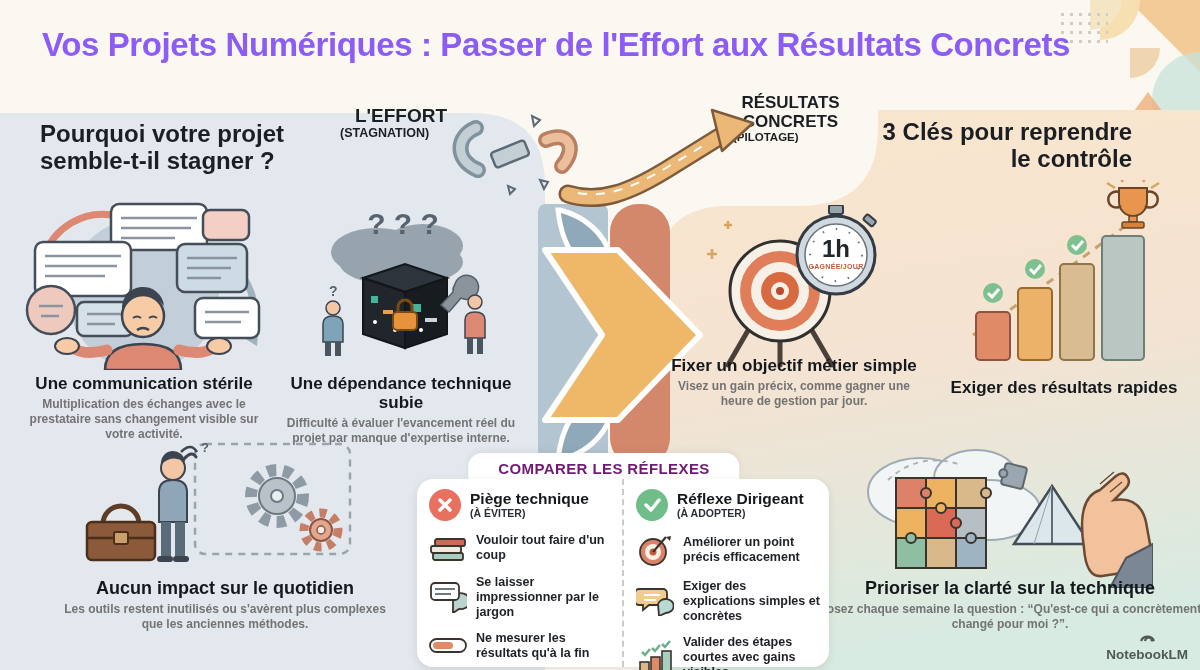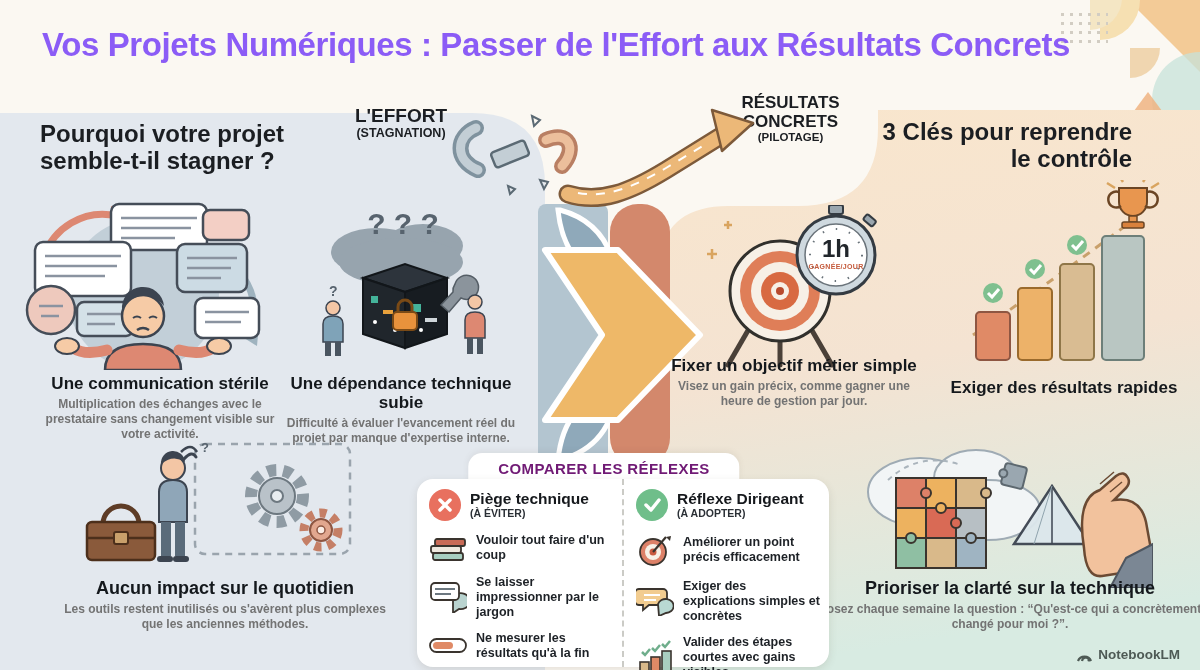--- a/index.html
+++ b/index.html
@@ -5,21 +5,21 @@
   html,body{margin:0;padding:0;}
   body{font-family:"Liberation Sans", sans-serif; background:#fbf8f2;}
   #canvas{position:relative;width:1200px;height:670px;overflow:hidden;background:#fbf8f2;}
   .abs{position:absolute;}
   .title{font-size:33px;font-weight:800;color:#8b5cf6;letter-spacing:-0.4px;white-space:nowrap;}
   .section-heading{font-size:24px;font-weight:800;color:#1b1e22;line-height:1.14;}
   .item-title{font-size:17px;font-weight:800;color:#14181c;text-align:center;line-height:1.12;}
   .item-title.big{font-size:18px;}
   .item-body{font-size:12px;font-weight:700;color:#737373;text-align:center;line-height:1.24;margin-top:4px;}
   .flow-label{font-size:19px;font-weight:800;color:#1b1e22;text-align:center;line-height:1.05;}
-  .flow-sub{font-size:12.5px;font-weight:800;color:#1b1e22;text-align:center;}
+  .flow-sub{font-size:12.5px;font-weight:800;color:#1b1e22;text-align:left;}
   .flow-label2{font-size:17px;font-weight:800;color:#1b1e22;text-align:center;line-height:1.1;}
   .dotgrid{width:50px;height:36px;background-image:radial-gradient(#d2cdc3 1.5px, rgba(0,0,0,0) 1.6px);background-size:9px 9px;}
   .cmp-card{background:#ffffff;border-radius:16px;box-shadow:0 3px 8px rgba(90,80,60,.14);}
   .cmp-tab{background:#ffffff;border-radius:14px 14px 0 0;padding:7px 30px 5px 30px;font-size:15px;font-weight:800;color:#701a75;letter-spacing:.4px;box-shadow:0 -2px 6px rgba(90,80,60,.08);white-space:nowrap;}
   .cmp-cols{display:flex;height:100%;}
   .cmp-col{flex:1;padding:10px 8px 6px 12px;}
   .cmp-col.right{border-left:2px dashed #cbcbc6;}
   .col-head{display:flex;align-items:center;gap:9px;margin-bottom:4px;}
   .col-titles{line-height:1.05;}
   .col-title{font-size:15.5px;font-weight:800;color:#15181c;}
@@ -135,21 +135,21 @@
       <path d="M108,120 q4,-3 8,0 M124,120 q4,-3 8,0" stroke="#3c4450" stroke-width="2" fill="none"></path>
       <path d="M112,132 q6,-4 12,0" stroke="#3c4450" stroke-width="2.5" fill="none"></path>
       <path d="M80,172 q0,-26 38,-26 q38,0 38,26 z" fill="#dd8872" stroke="#3c4450" stroke-width="2.5"></path>
       <path d="M82,152 q-22,6 -34,-2" stroke="#dd8872" stroke-width="11" stroke-linecap="round" fill="none"></path>
       <path d="M154,152 q22,6 34,-2" stroke="#dd8872" stroke-width="11" stroke-linecap="round" fill="none"></path>
       <ellipse cx="42" cy="148" rx="12" ry="8" fill="#f6cba6" stroke="#3c4450" stroke-width="2"></ellipse>
       <ellipse cx="194" cy="148" rx="12" ry="8" fill="#f6cba6" stroke="#3c4450" stroke-width="2"></ellipse>
     </g>
   </svg>
 
-  <div class="abs" style="left:34px;top:374px;width:252px;">
+  <div class="abs" style="left:18px;top:374px;width:252px;">
     <div class="item-title">Une communication stérile</div>
     <div class="item-body">Multiplication des échanges avec le prestataire sans changement visible sur votre activité.</div>
   </div>
 
   <svg class="abs" style="left:305px;top:200px;" width="200" height="168">
     <ellipse cx="72" cy="52" rx="46" ry="24" fill="#97a4ae"></ellipse>
     <ellipse cx="118" cy="46" rx="40" ry="22" fill="#97a4ae"></ellipse>
     <ellipse cx="96" cy="62" rx="62" ry="24" fill="#97a4ae"></ellipse>
     <text x="98" y="34" text-anchor="middle" font-size="30" font-weight="bold" fill="#57636e">? ? ?</text>
     <g>
@@ -403,21 +403,21 @@
               <rect x="15" y="17" width="9" height="16" fill="#e08a66"></rect>
               <rect x="26" y="11" width="9" height="22" fill="#a8cec0"></rect>
             </g>
           </svg>
           <div class="cmp-row-label">Valider des étapes courtes avec gains visibles</div>
         </div>
       </div>
     </div>
   </div>
 
-  <div class="abs watermark" style="right:20px;bottom:8px;">
+  <div class="abs watermark" style="right:12px;bottom:8px;flex-direction:column;">
     <svg width="17" height="14">
       <path d="M2,13 a7,7 0 0 1 13,0" fill="none" stroke="#4e5a55" stroke-width="2.2"></path>
       <path d="M6,13 a4,4 0 0 1 7,-2" fill="none" stroke="#4e5a55" stroke-width="2.2"></path>
       <circle cx="13" cy="12" r="1.6" fill="#4e5a55"></circle>
     </svg>
     <span>NotebookLM</span>
   </div>
 
 </div>
 

